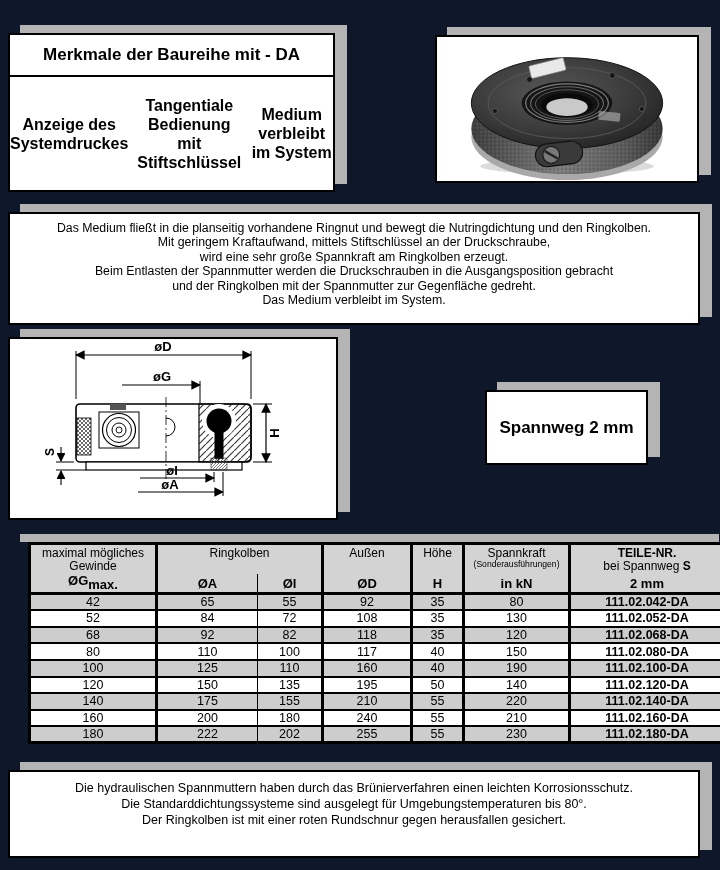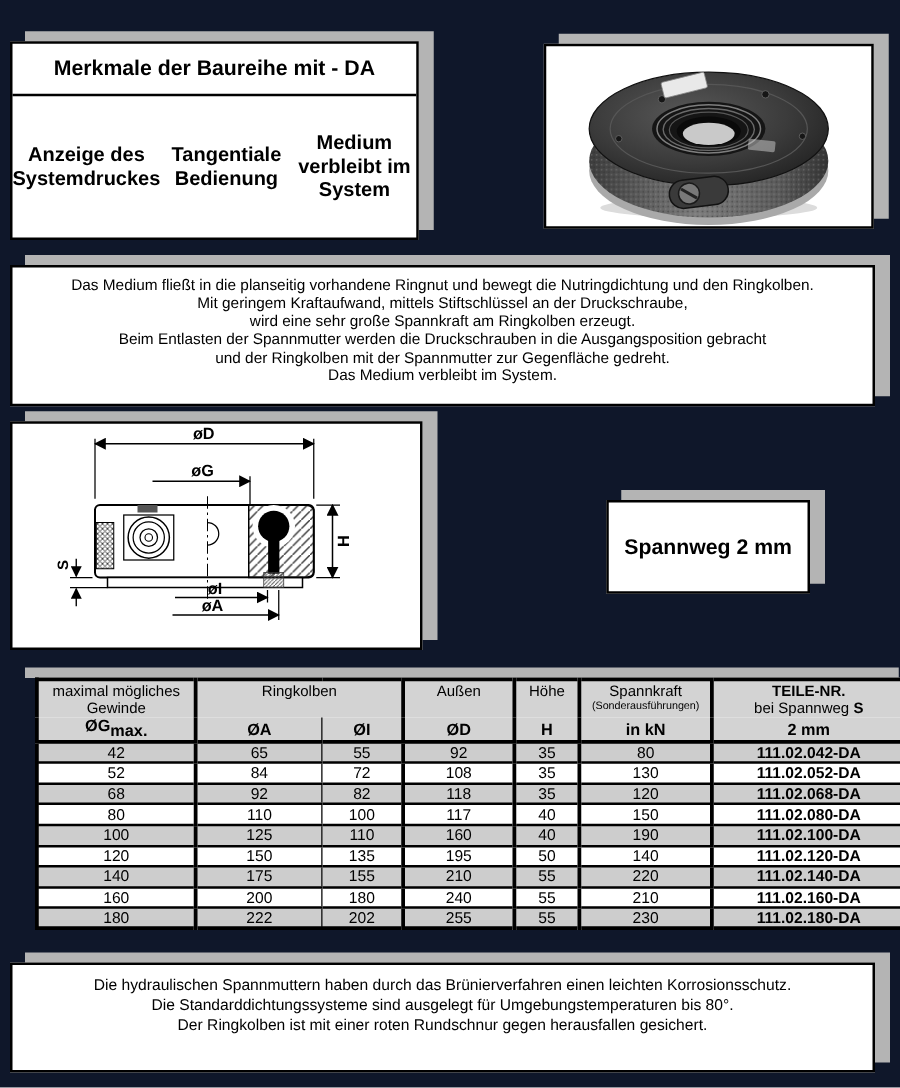--- a/index.html
+++ b/index.html
@@ -28,21 +28,21 @@
   
   .desc-box{position:absolute;left:8px;top:212px;width:692px;height:113px;padding-top:7px;text-align:center;}
   .desc-box .line{font-size:12.3px;line-height:14.4px;}
 
   
   .drawing-box{position:absolute;left:8px;top:337px;width:330px;height:183px;}
   .drawing-box svg{display:block;width:100%;height:100%;}
 
   
   .spannweg-box{position:absolute;left:485px;top:390px;width:163px;height:75px;display:flex;align-items:center;justify-content:center;
-    font-size:17px;font-weight:bold;margin-top:10px;}
+    font-size:17px;font-weight:bold;}
 
   
   .table-wrap{position:absolute;left:8px;top:542px;width:699px;}
   table.spec{border-collapse:collapse;table-layout:fixed;width:695px;border:3px solid #000;background:#fff;margin-left:20px;}
   table.spec th,table.spec td{font-weight:normal;text-align:center;vertical-align:middle;padding:0;}
   thead th{background:var(--header-bg);font-size:12px;line-height:13px;}
   thead tr.h1 th{vertical-align:top;padding-top:2px;height:30px;}
   thead tr.h2 th{vertical-align:bottom;padding-bottom:2px;height:17px;border-bottom:3px solid #000;font-weight:bold;font-size:13px;}
   .th-g{border-left:3px solid #000;}
   .th-thin{border-left:1px solid #000;}
@@ -68,20 +68,21 @@
 <div class="sheet">
 
   <div class="features-box blackbox shadowed">
     <div class="features-title">Merkmale der Baureihe mit - DA</div>
     <div class="features-body">
         <div class="feature-group">
           <div class="line">Anzeige des Systemdruckes</div>
         </div>
         <div class="feature-group">
           <div class="line">Tangentiale Bedienung</div>
+          <div class="line">mit Stiftschlüssel</div>
         </div>
         <div class="feature-group">
           <div class="line">Medium verbleibt im System</div>
         </div>
       </div>
   </div>
 
   <div class="photo-box blackbox shadowed">
     <svg viewBox="0 0 260 144" width="258" height="142" aria-label="">
       <defs>

